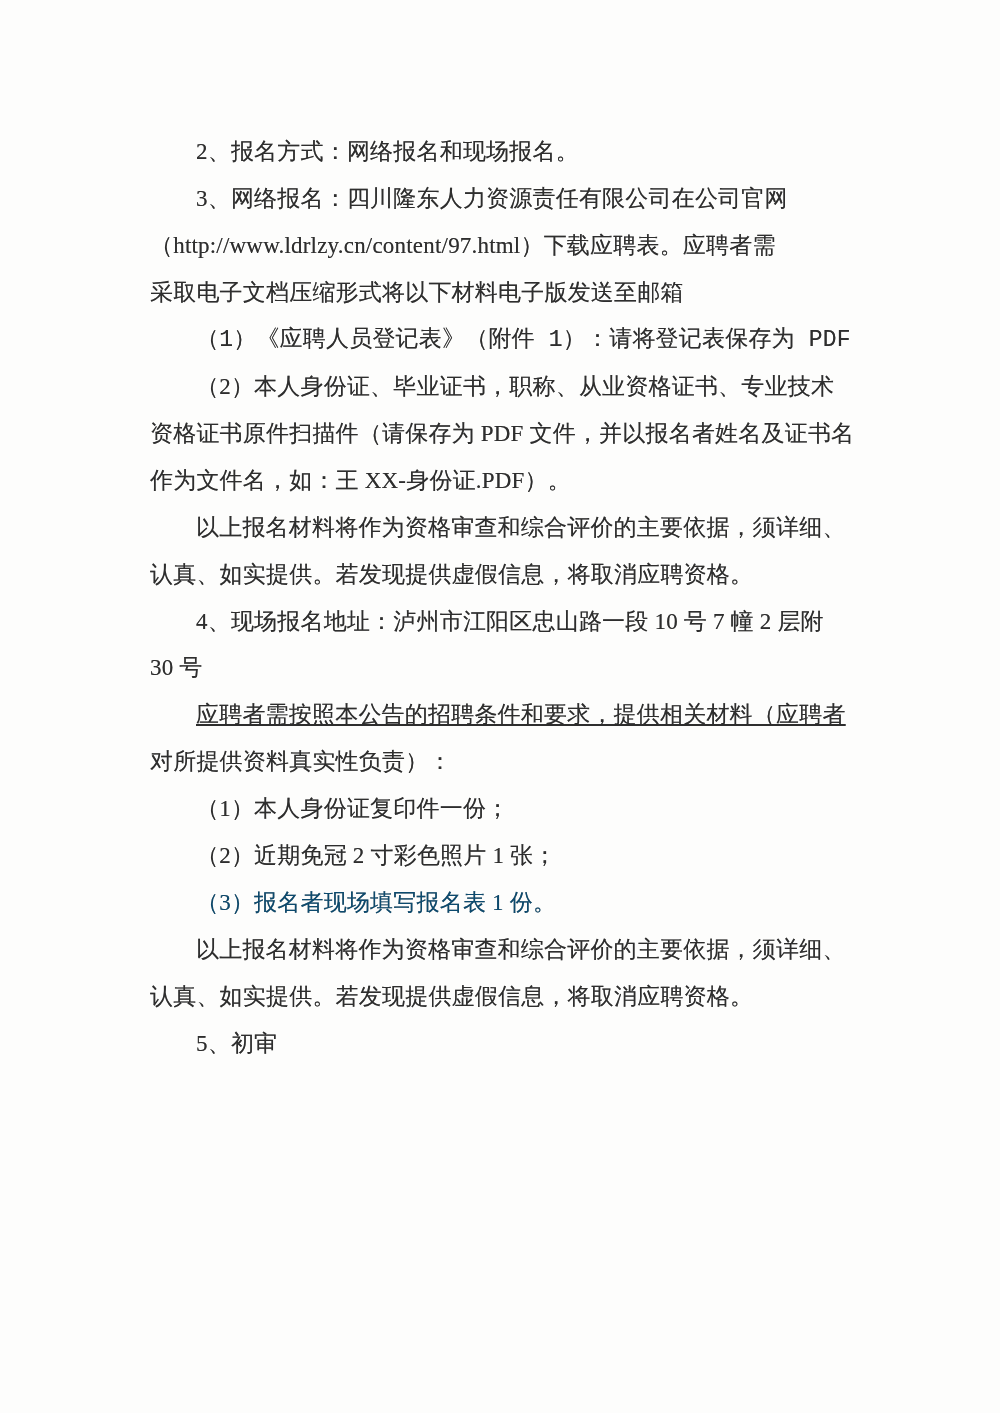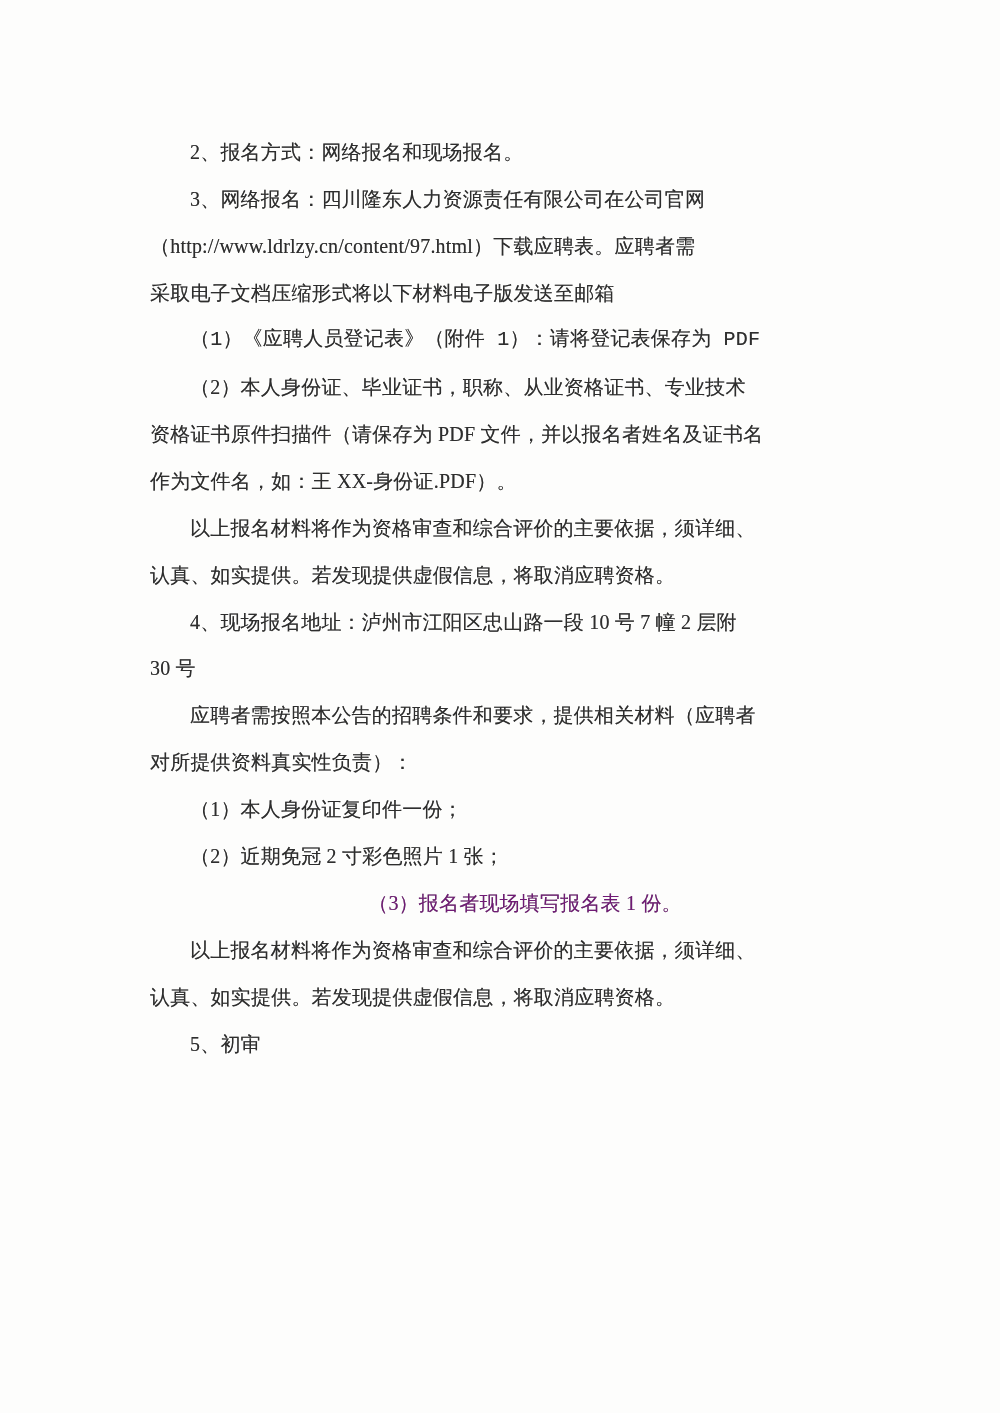--- a/index.html
+++ b/index.html
@@ -20,21 +20,21 @@
     width: 1000px;
     height: 1413px;
   }
   .text-block {
     position: absolute;
     top: 129px;
     left: 150px;
     width: 710px;
   }
   .text-line {
-    font-size: 20px;
+    font-size: 23px;
     line-height: 46.95px;
     letter-spacing: 0.2px;
     white-space: nowrap;
     
     text-shadow: 0 0 0.6px rgba(40,40,40,0.55);
   }
   .text-line.indent {
     text-indent: 2em;
   }
 </style>
@@ -48,22 +48,22 @@
       <div class="text-line" style="color: rgb(46, 46, 46);">（http://www.ldrlzy.cn/content/97.html）下载应聘表。应聘者需</div>
       <div class="text-line" style="color: rgb(46, 46, 46);">采取电子文档压缩形式将以下材料电子版发送至邮箱</div>
       <div class="text-line indent" style="color: rgb(46, 46, 46); font-family: Liberation Mono, monospace;">（1）《应聘人员登记表》（附件 1）：请将登记表保存为 PDF</div>
       <div class="text-line indent" style="color: rgb(46, 46, 46);">（2）本人身份证、毕业证书，职称、从业资格证书、专业技术</div>
       <div class="text-line" style="color: rgb(46, 46, 46);">资格证书原件扫描件（请保存为 PDF 文件，并以报名者姓名及证书名</div>
       <div class="text-line" style="color: rgb(46, 46, 46);">作为文件名，如：王 XX-身份证.PDF）。</div>
       <div class="text-line indent" style="color: rgb(46, 46, 46);">以上报名材料将作为资格审查和综合评价的主要依据，须详细、</div>
       <div class="text-line" style="color: rgb(46, 46, 46);">认真、如实提供。若发现提供虚假信息，将取消应聘资格。</div>
       <div class="text-line indent" style="color: rgb(46, 46, 46);">4、现场报名地址：泸州市江阳区忠山路一段 10 号 7 幢 2 层附</div>
       <div class="text-line" style="color: rgb(46, 46, 46);">30 号</div>
-      <div class="text-line indent" style="color: rgb(46, 46, 46);">应聘者需按照本公告的招聘条件和要求，提供相关材料（应聘者</div>
+      <div class="text-line indent" style="color: rgb(46, 46, 46); text-decoration: underline;">应聘者需按照本公告的招聘条件和要求，提供相关材料（应聘者</div>
       <div class="text-line" style="color: rgb(46, 46, 46);">对所提供资料真实性负责）：</div>
       <div class="text-line indent" style="color: rgb(46, 46, 46);">（1）本人身份证复印件一份；</div>
       <div class="text-line indent" style="color: rgb(46, 46, 46);">（2）近期免冠 2 寸彩色照片 1 张；</div>
-      <div class="text-line indent" style="color: #701a75; text-align: center;">（3）报名者现场填写报名表 1 份。</div>
+      <div class="text-line indent" style="color: #0c4a6e;">（3）报名者现场填写报名表 1 份。</div>
       <div class="text-line indent" style="color: rgb(46, 46, 46);">以上报名材料将作为资格审查和综合评价的主要依据，须详细、</div>
       <div class="text-line" style="color: rgb(46, 46, 46);">认真、如实提供。若发现提供虚假信息，将取消应聘资格。</div>
       <div class="text-line indent" style="color: rgb(46, 46, 46);">5、初审</div>
     </div>
 </div>
 
 </body></html>

